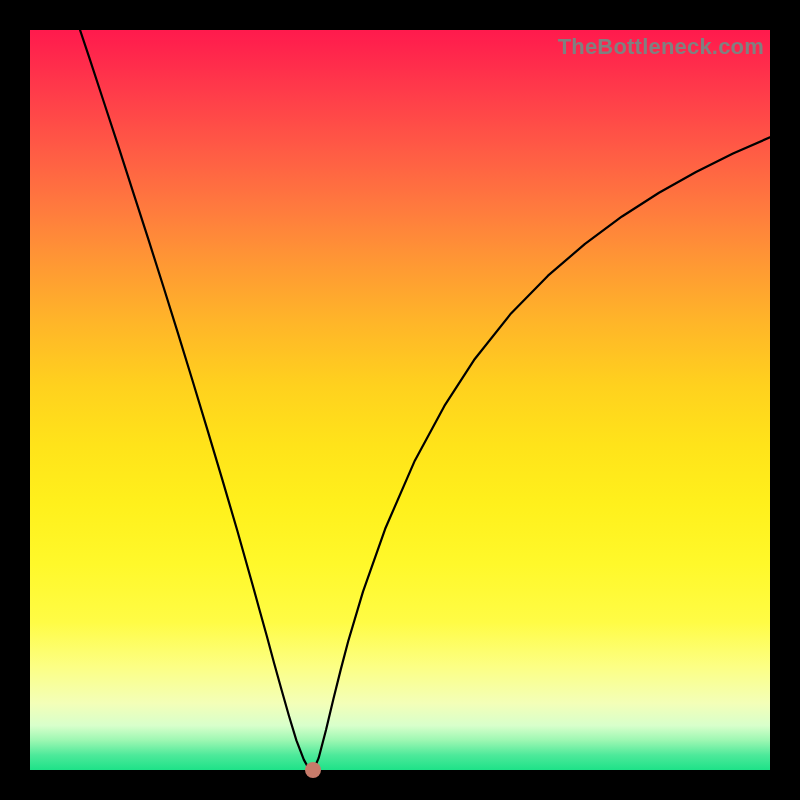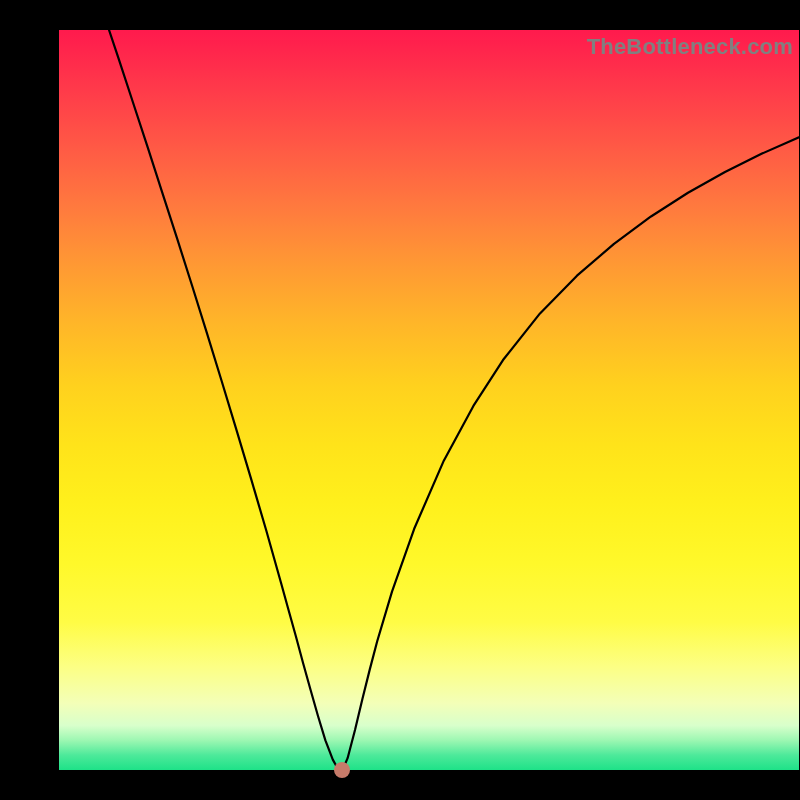--- a/index.html
+++ b/index.html
@@ -15,21 +15,21 @@
           #ffd11e 48%,
           #ffe31a 56%,
           #fff01c 64%,
           #fff82a 72%,
           #fffc45 80%,
           #fcff84 86%,
           #f3ffb8 91%,
           #d8ffcb 94%,
           #9cf7b2 96%,
           #4de99a 98%,
-          #1ee288 100%);margin-left:29px;}
+          #1ee288 100%);}
   .watermark{position:absolute;top:4px;right:6px;
         font: 600 22px Arial, Helvetica, sans-serif; color:#808080;letter-spacing:0.2px;}
   svg.curve{position:absolute;left:0;top:0;width:740px;height:740px;}
   svg.curve path{fill:none;stroke:#000;stroke-width:2.2px;stroke-linejoin:round;stroke-linecap:round;}
   .marker{position:absolute;width:16px;height:16px;border-radius:50%;
         background:#c77b6a;left:0;top:0;transform:translate(-50%,-50%);}
 </style>
 </head>
 <body>
 <div class="stage">

